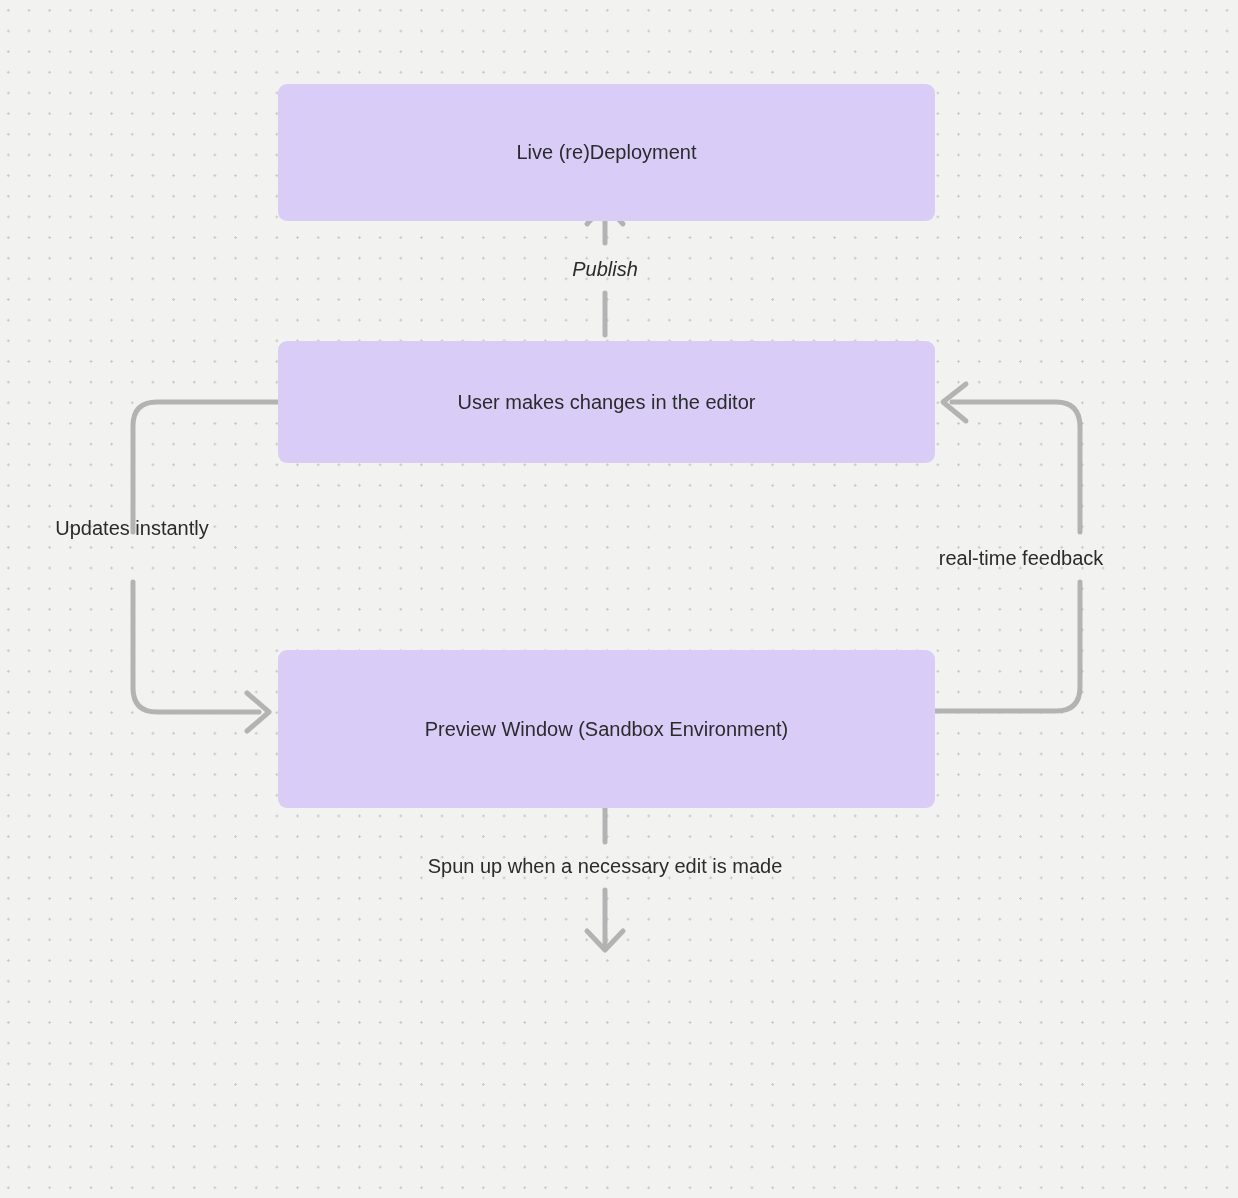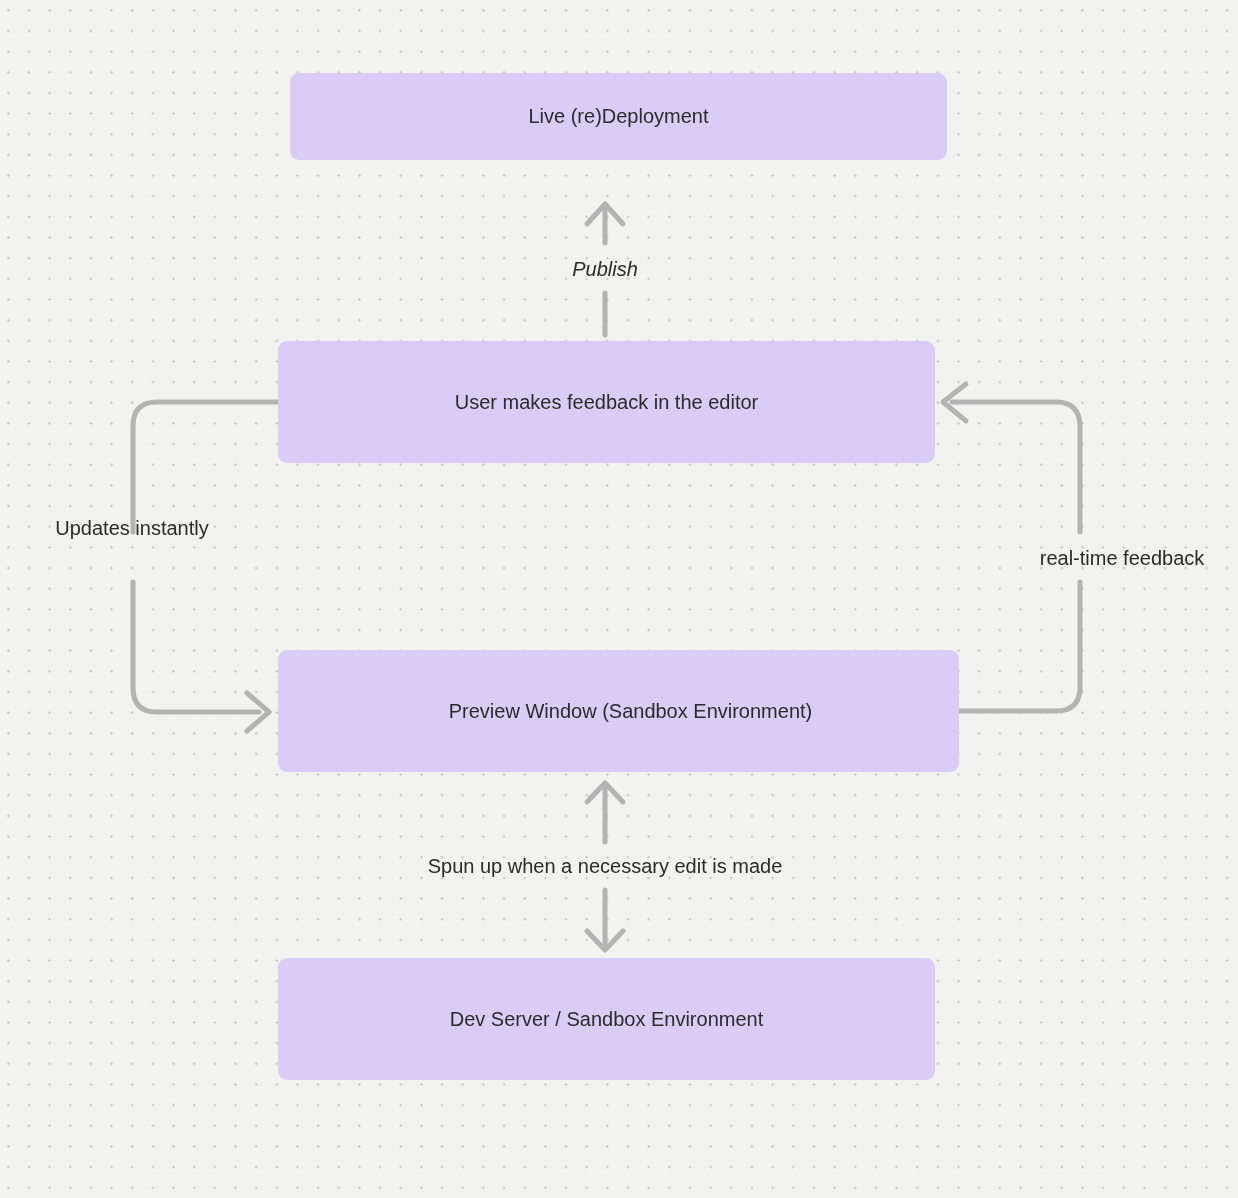--- a/index.html
+++ b/index.html
@@ -41,34 +41,34 @@
     background: #d9cdf7;
     border-radius: 9px;
     display: flex;
     align-items: center;
     justify-content: center;
     text-align: center;
     color: #2b2b2b;
     font-size: 20px;
     line-height: 1.25;
   }
-  .node-1 { top: 73px;  height: 87px; margin-left: 12px; }
+  .node-1 { top: 84px;  height: 137px; }
   .node-2 { top: 341px; height: 122px; }
-  .node-3 { top: 650px; height: 122px; padding-left: 24px; }
+  .node-3 { top: 650px; height: 158px; }
   .node-4 { top: 958px; height: 122px; }
   .edge-label {
     position: absolute;
     transform: translate(-50%, -50%);
     white-space: nowrap;
     color: #2b2b2b;
     font-size: 20px;
   }
   .label-publish  { left: 605px;  top: 269px; font-style: italic; }
   .label-updates  { left: 132px;  top: 528px; }
-  .label-realtime { left: 1122px; top: 558px; }
+  .label-realtime { left: 1021px; top: 558px; }
   .label-spunup   { left: 605px;  top: 866px; }
 </style>
 </head>
 <body>
 
 <div class="canvas">
 
   <svg class="edges" viewBox="0 0 1238 1198" aria-hidden="true">
 
     <g>
@@ -95,29 +95,26 @@
       <path d="M605 890 V946"></path>
       <path d="M587 931 L605 950 L623 931"></path>
     </g>
   </svg>
 
   <div class="node node-1">
     <span>Live (re)Deployment</span>
   </div>
 
   <div class="node node-2">
-    <span>User makes feedback in the editor</span>
+    <span>User makes changes in the editor</span>
   </div>
 
   <div class="node node-3">
     <span>Preview Window (Sandbox Environment)</span>
   </div>
 
-  <div class="node node-4">
-    <span>Dev Server / Sandbox Environment</span>
-  </div>
 
   <div class="edge-label label-publish">Publish</div>
   <div class="edge-label label-updates">Updates instantly</div>
   <div class="edge-label label-realtime">real-time feedback</div>
   <div class="edge-label label-spunup">Spun up when a necessary edit is made</div>
 
 </div>
 
 </body></html>

